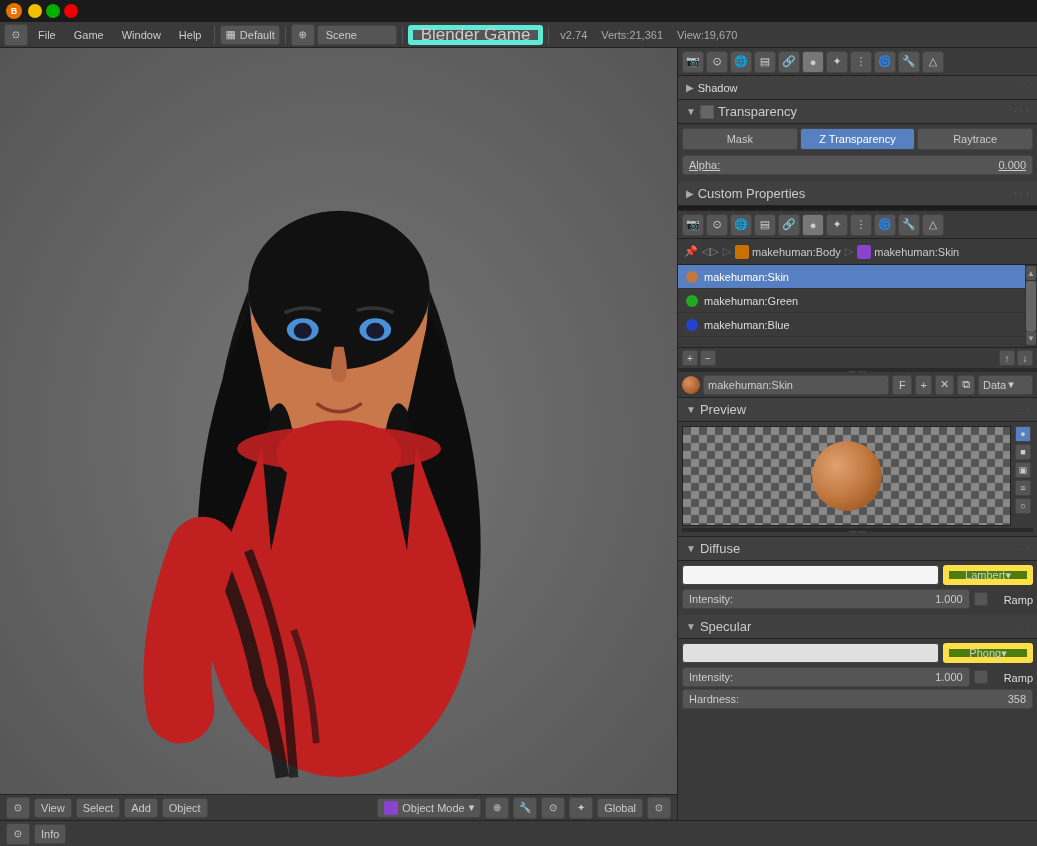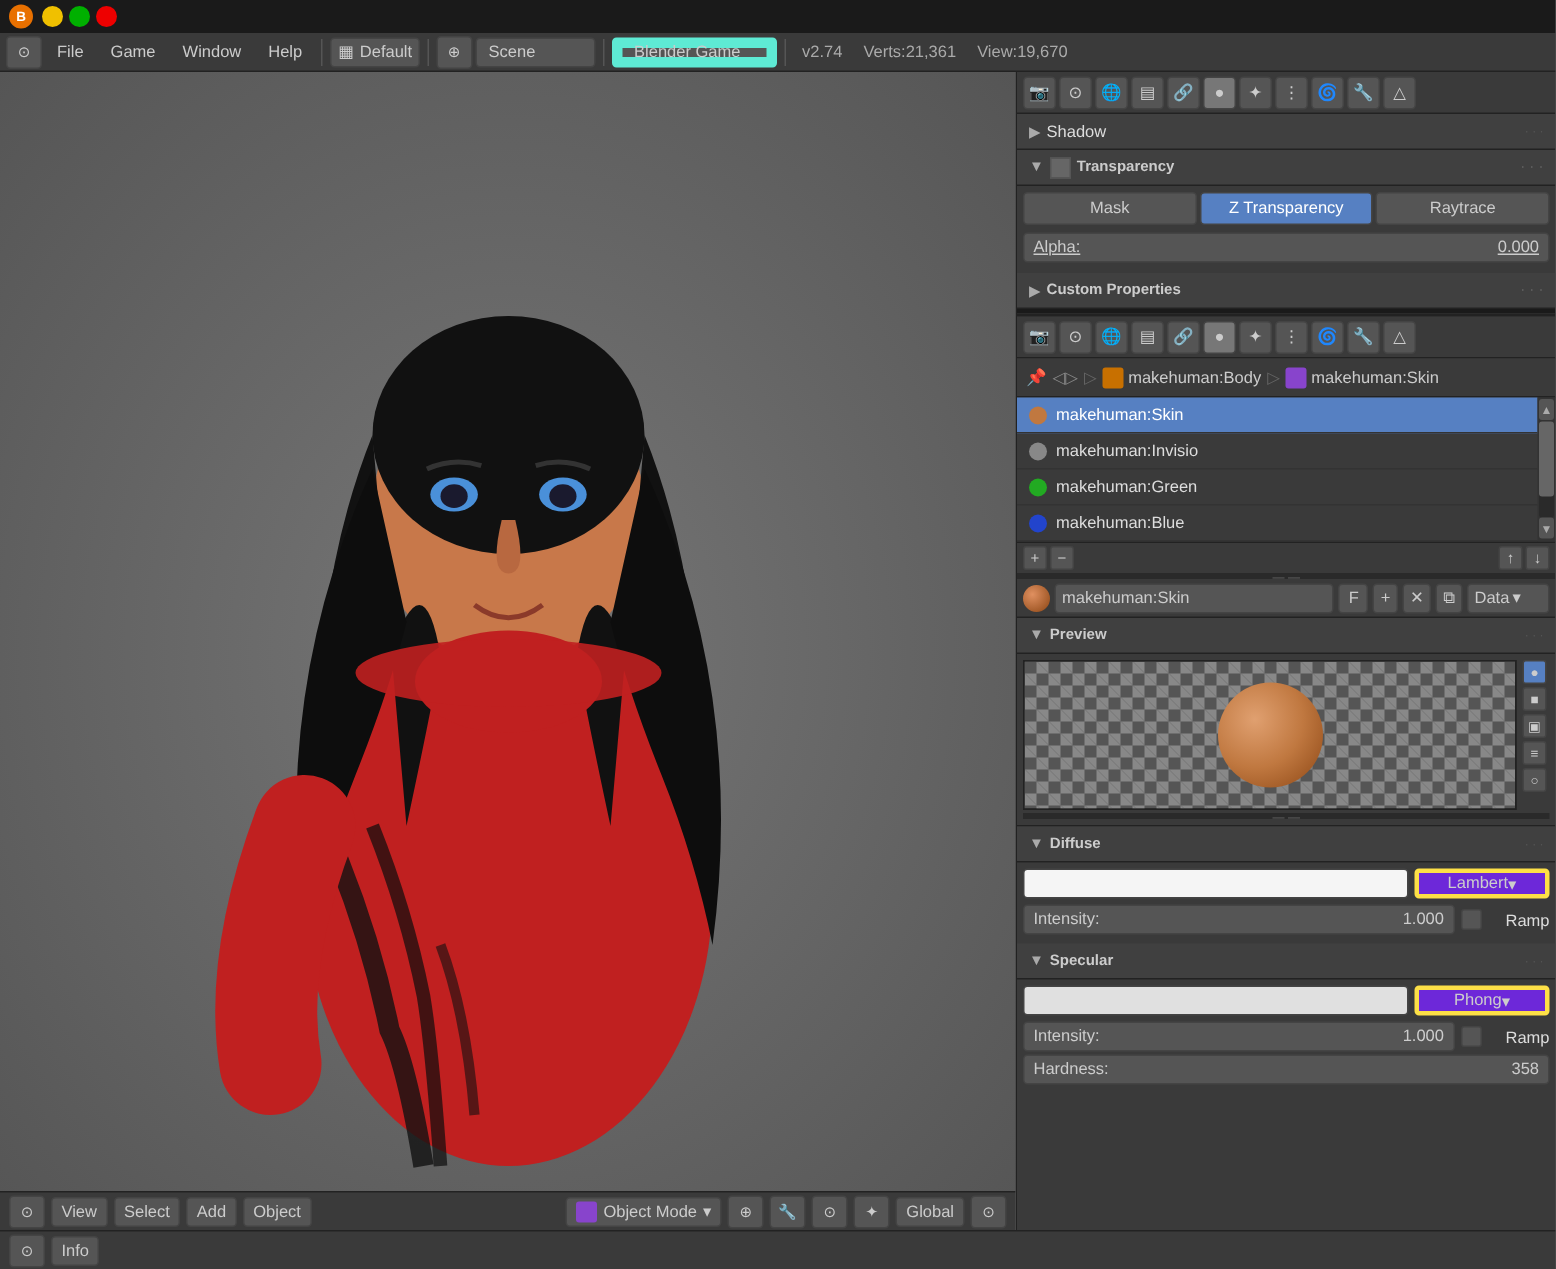--- a/index.html
+++ b/index.html
@@ -96,25 +96,25 @@
       color: #ccc;
       padding: 1px 8px;
       border-radius: 3px;
       font-size: 11px;
       height: 20px;
       display: flex; align-items: center;
       min-width: 80px;
     }
     .engine-selector {
       background: #555;
-      border: 7px solid #5eead4;
+      border: 5px solid #5eead4;
       color: #ccc;
       padding: 1px 8px;
       border-radius: 3px;
-      font-size: 11px;
+      font-size: 17px;
       height: 20px;
       display: flex; align-items: center;
       min-width: 110px;
     }
     .stats-bar {
       color: #aaa;
       font-size: 11px;
       padding: 0 6px;
     }
 
@@ -241,21 +241,21 @@
       background: #404040;
       padding: 3px 8px;
       display: flex;
       align-items: center;
       gap: 4px;
       border-bottom: 1px solid #222;
       cursor: pointer;
       height: 24px;
     }
     .section-header .arrow { color: #aaa; font-size: 10px; }
-    .section-header .title { color: #ccc; font-size: 10px; font-weight: bold; }
+    .section-header .title { color: #ccc; font-size: 13px; font-weight: normal; }
     .section-header .dots { margin-left: auto; color: #666; font-size: 10px; }
     .section-color-box {
       width: 14px; height: 14px;
       background: #666;
       border: 1px solid #555;
     }
 
     
     .transparency-section {
       padding: 4px;
@@ -516,22 +516,22 @@
     .color-swatch {
       flex: 1;
       height: 20px;
       background: #f5f5f5;
       border: 1px solid #444;
       border-radius: 3px;
     }
     .shader-select {
       min-width: 90px;
       height: 20px;
-      background: #6d28d9;
-      border: 3px solid #fde047;
+      background: #4d7c0f;
+      border: 6px solid #fde047;
       border-radius: 3px;
       color: #ccc;
       font-size: 11px;
       padding: 0 4px;
       display: flex; align-items: center; justify-content: center;
       cursor: pointer;
     }
     .intensity-row {
       display: flex; align-items: center; gap: 4px;
       margin-bottom: 2px;
@@ -827,24 +827,20 @@
         </span>
       </div>
 
       <div class="mat-list-wrapper">
         <div class="mat-list-inner">
           <div class="material-item active">
             <span class="material-dot" style="background:#c07840;"></span>
             <span class="material-name">makehuman:Skin</span>
           </div>
           <div class="material-item">
-            <span class="material-dot" style="background:#888;"></span>
-            <span class="material-name">makehuman:Invisio</span>
-          </div>
-          <div class="material-item">
             <span class="material-dot" style="background:#22aa22;"></span>
             <span class="material-name">makehuman:Green</span>
           </div>
           <div class="material-item">
             <span class="material-dot" style="background:#2244cc;"></span>
             <span class="material-name">makehuman:Blue</span>
           </div>
         </div>
         <div class="mat-list-scrollbar">
           <div class="mat-scrollbar-btn">▲</div>

